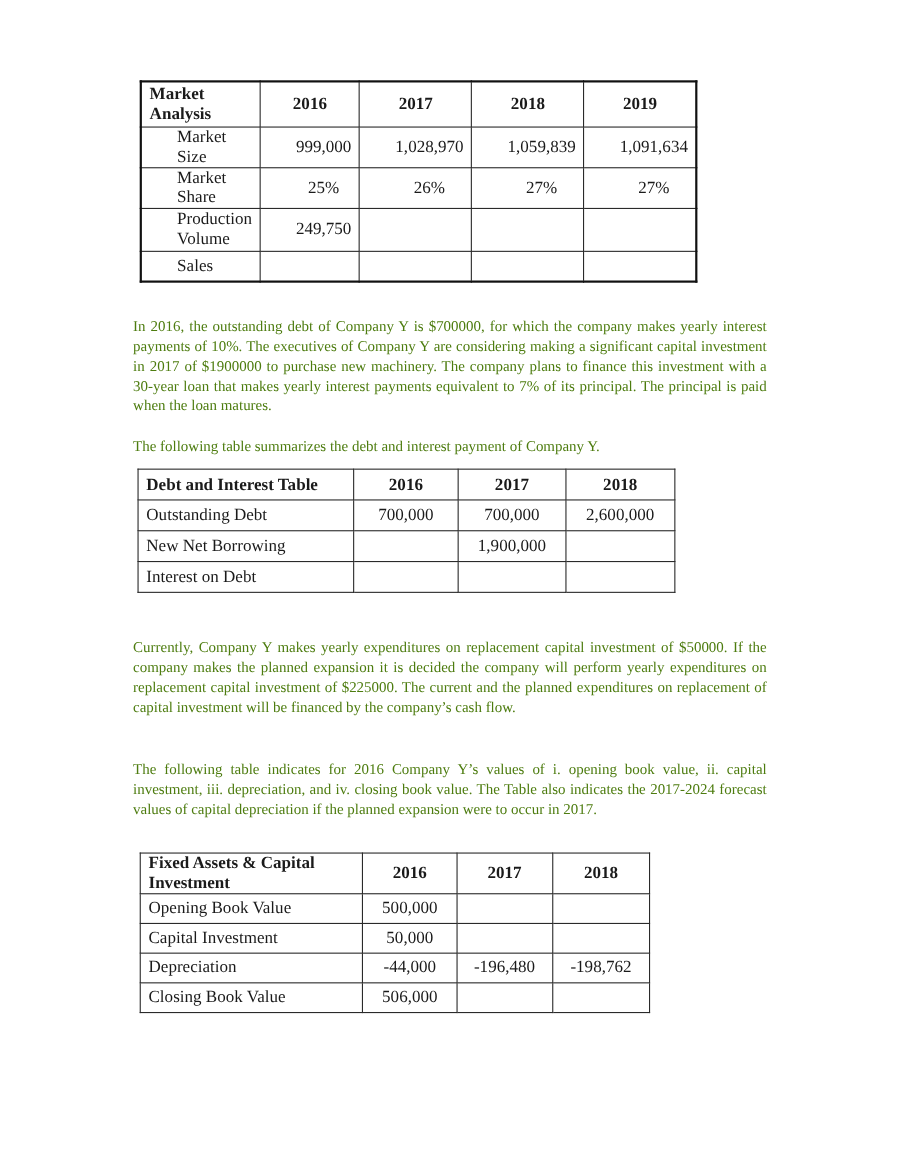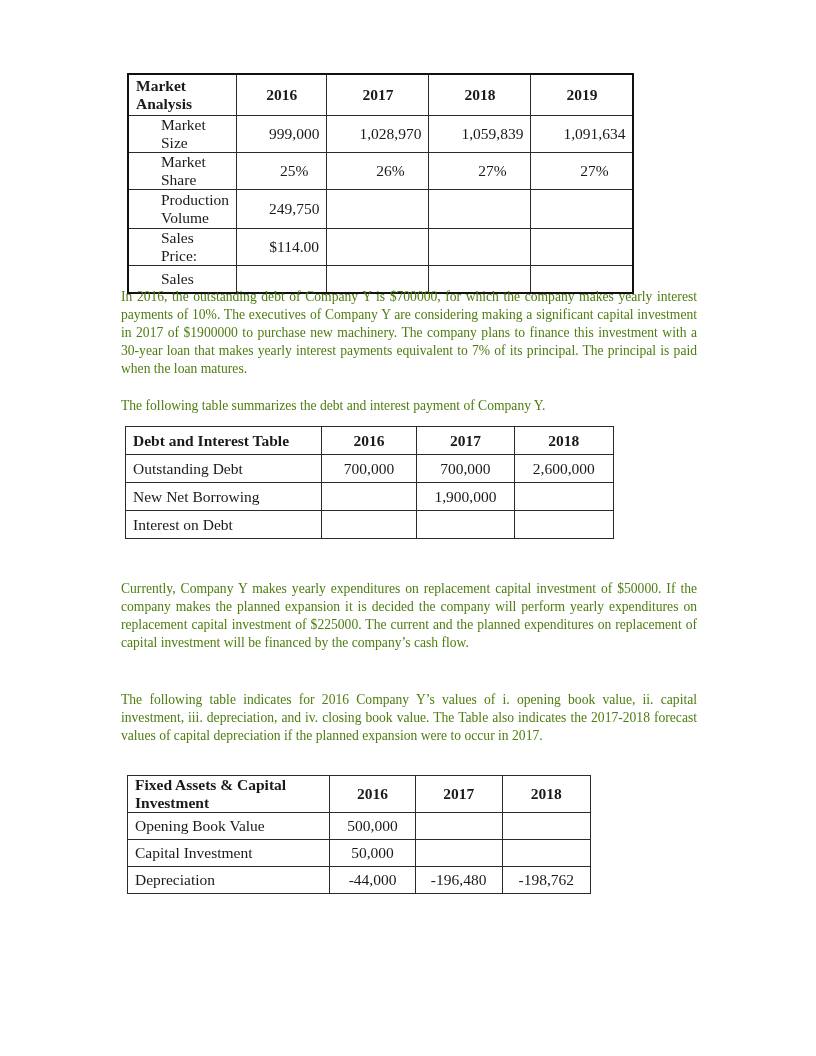--- a/index.html
+++ b/index.html
@@ -69,27 +69,20 @@
       <td class="num">27%</td>
     </tr>
     <tr class="tall">
       <td class="label">Production Volume</td>
       <td class="num">249,750</td>
       <td class="num"></td>
       <td class="num"></td>
       <td class="num"></td>
     </tr>
     <tr>
-      <td class="label">Sales Price:</td>
-      <td class="num">$114.00</td>
-      <td class="num"></td>
-      <td class="num"></td>
-      <td class="num"></td>
-    </tr>
-    <tr>
       <td class="label">Sales</td>
       <td class="num"></td>
       <td class="num"></td>
       <td class="num"></td>
       <td class="num"></td>
     </tr>
   </tbody>
     </table>
 
   <p id="para1" class="para">In 2016, the outstanding debt of Company Y is $700000, for which the company makes yearly interest payments of 10%. The executives of Company Y are considering making a significant capital investment in 2017 of $1900000 to purchase new machinery. The company plans to finance this investment with a 30-year loan that makes yearly interest payments equivalent to 7% of its principal. The principal is paid when the loan matures.</p>
@@ -118,21 +111,21 @@
     <tr>
       <td class="label">Interest on Debt</td>
       <td class="num"></td>
       <td class="num"></td>
       <td class="num"></td>
     </tr>
   </tbody>
     </table>
 
   <p id="para3" class="para">Currently, Company Y makes yearly expenditures on replacement capital investment of $50000. If the company makes the planned expansion it is decided the company will perform yearly expenditures on replacement capital investment of $225000. The current and the planned expenditures on replacement of capital investment will be financed by the company’s cash flow.</p>
-  <p id="para4" class="para">The following table indicates for 2016 Company Y’s values of i. opening book value, ii. capital investment, iii. depreciation, and iv. closing book value. The Table also indicates the 2017-2018 forecast values of capital depreciation if the planned expansion were to occur in 2017.</p>
+  <p id="para4" class="para">The following table indicates for 2016 Company Y’s values of i. opening book value, ii. capital investment, iii. depreciation, and iv. closing book value. The Table also indicates the 2017-2024 forecast values of capital depreciation if the planned expansion were to occur in 2017.</p>
 
   <table id="fixed-table">
     <tbody>
         <tr>
       <th class="left c0">Fixed Assets &amp; Capital Investment</th>
       <th class="c1">2016</th>
       <th class="c2">2017</th>
       <th class="c3">2018</th>
     </tr>
     <tr>
@@ -146,16 +139,22 @@
       <td class="num">50,000</td>
       <td class="num"></td>
       <td class="num"></td>
     </tr>
     <tr>
       <td class="label">Depreciation</td>
       <td class="num">-44,000</td>
       <td class="num">-196,480</td>
       <td class="num">-198,762</td>
     </tr>
+    <tr>
+      <td class="label">Closing Book Value</td>
+      <td class="num">506,000</td>
+      <td class="num"></td>
+      <td class="num"></td>
+    </tr>
   </tbody>
     </table>
 
 </div>
 
 </body></html>

